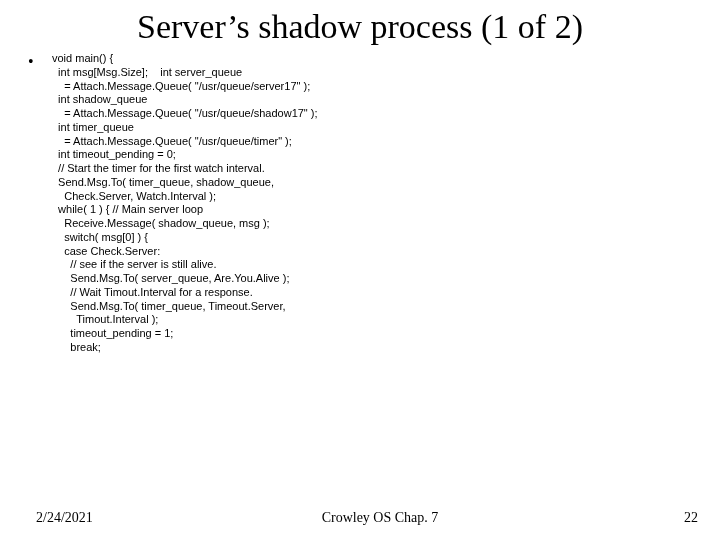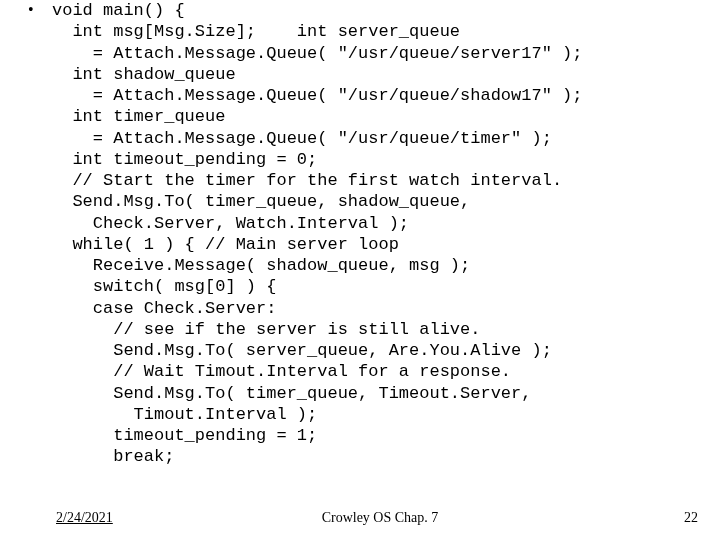--- a/index.html
+++ b/index.html
@@ -32,57 +32,57 @@
   }
   .bullet {
     font-size: 16px;
     line-height: 1;
     padding-top: 2px;
     padding-right: 10px;
     width: 14px;
     flex: 0 0 14px;
   }
   .code {
-    font-family: Liberation Mono, monospace;
-    font-size: 17px;
+    font-family: Liberation Sans, sans-serif;
+    font-size: 11px;
     line-height: 1.25;
     white-space: pre;
   }
   .footer {
     position: absolute;
     bottom: 14px;
     left: 0;
     width: 720px;
     font-size: 14px;
   }
   .footer .date {
     position: absolute;
-    left: 56px;
+    left: 36px;
     bottom: 0;
-    text-decoration: underline;
   }
   .footer .center {
     position: absolute;
     left: 8px;
     width: 720px;
     text-align: center;
     bottom: 0;
     padding-left: 12px;
   }
   .footer .pagenum {
     position: absolute;
     right: 22px;
     bottom: 0;
   }
 </style>
 </head>
 <body>
 
 <div class="slide">
 
+  <div class="title">Server’s shadow process (1 of 2)</div>
 
   <div class="body">
     <div class="bullet">•</div>
     <div class="code">void main() {
   int msg[Msg.Size];    int server_queue
     = Attach.Message.Queue( "/usr/queue/server17" );
   int shadow_queue
     = Attach.Message.Queue( "/usr/queue/shadow17" );
   int timer_queue
     = Attach.Message.Queue( "/usr/queue/timer" );

